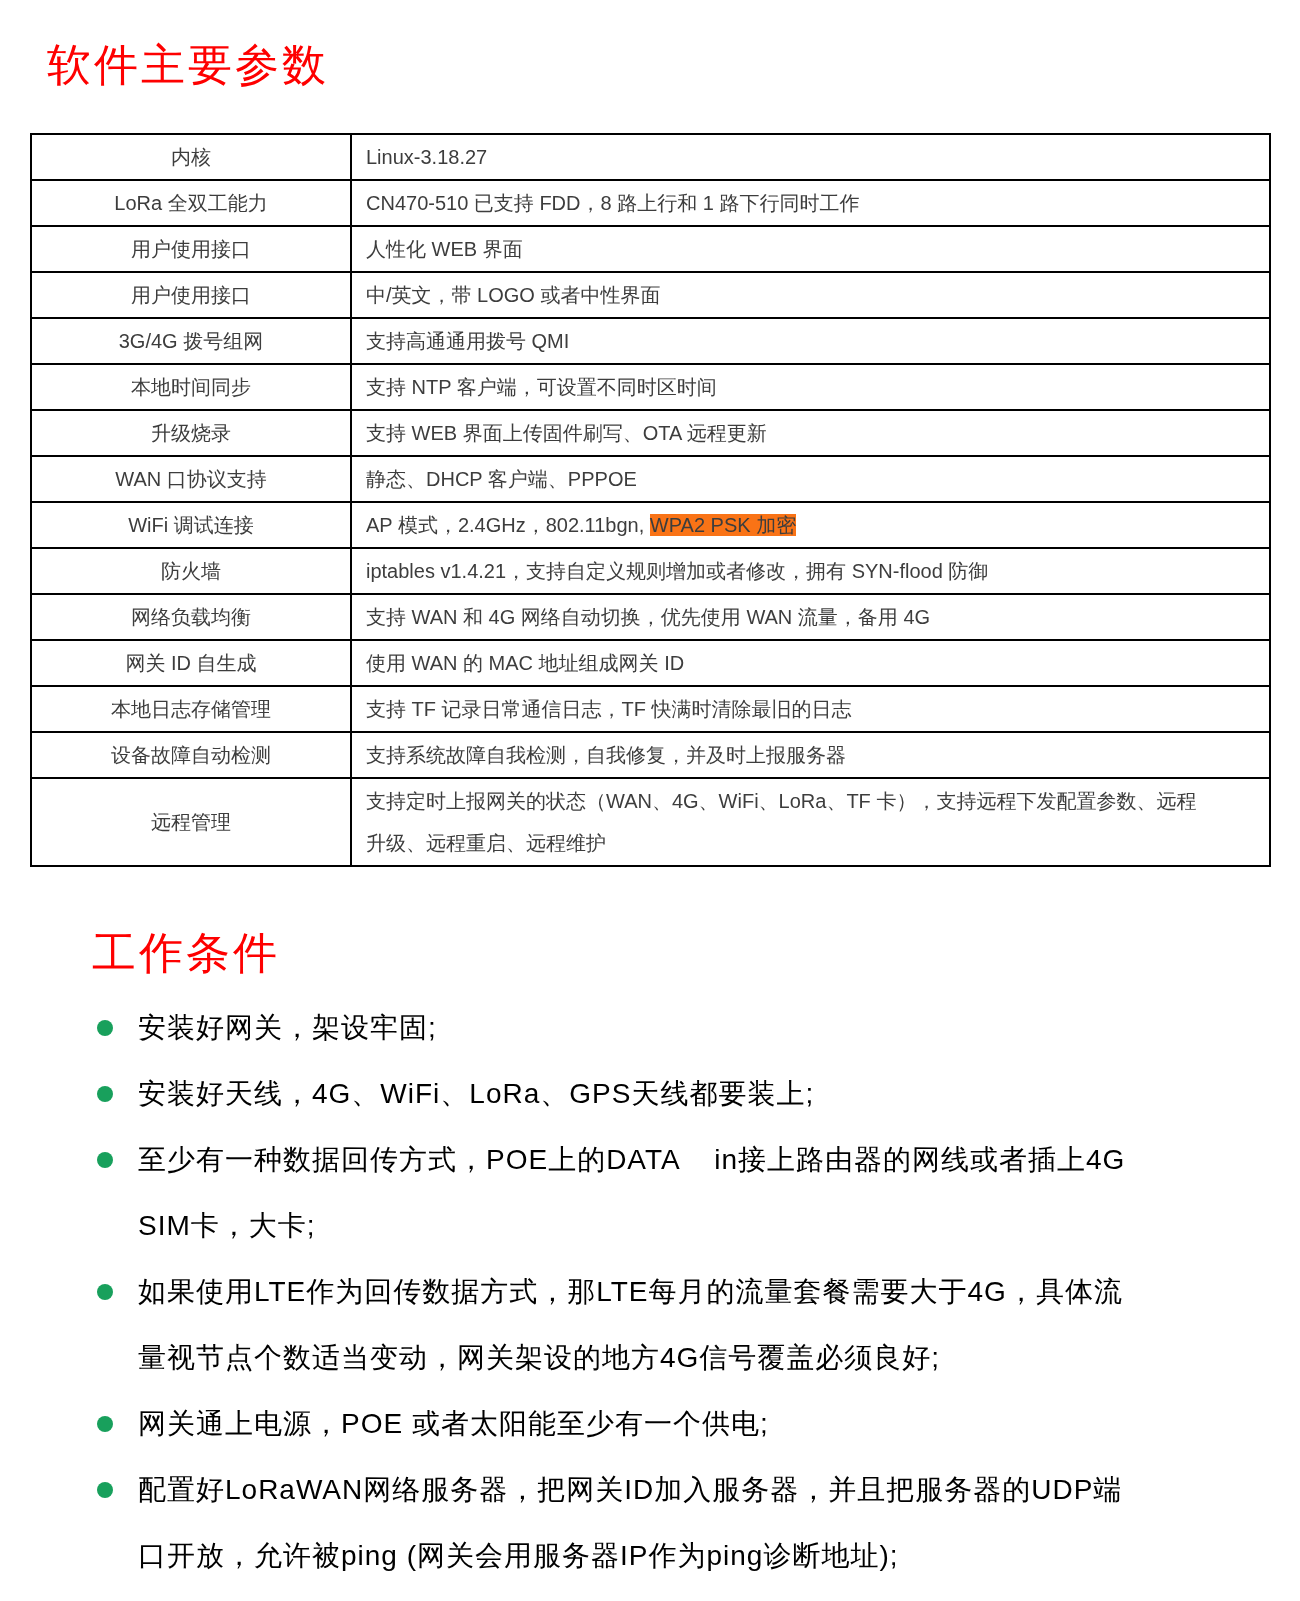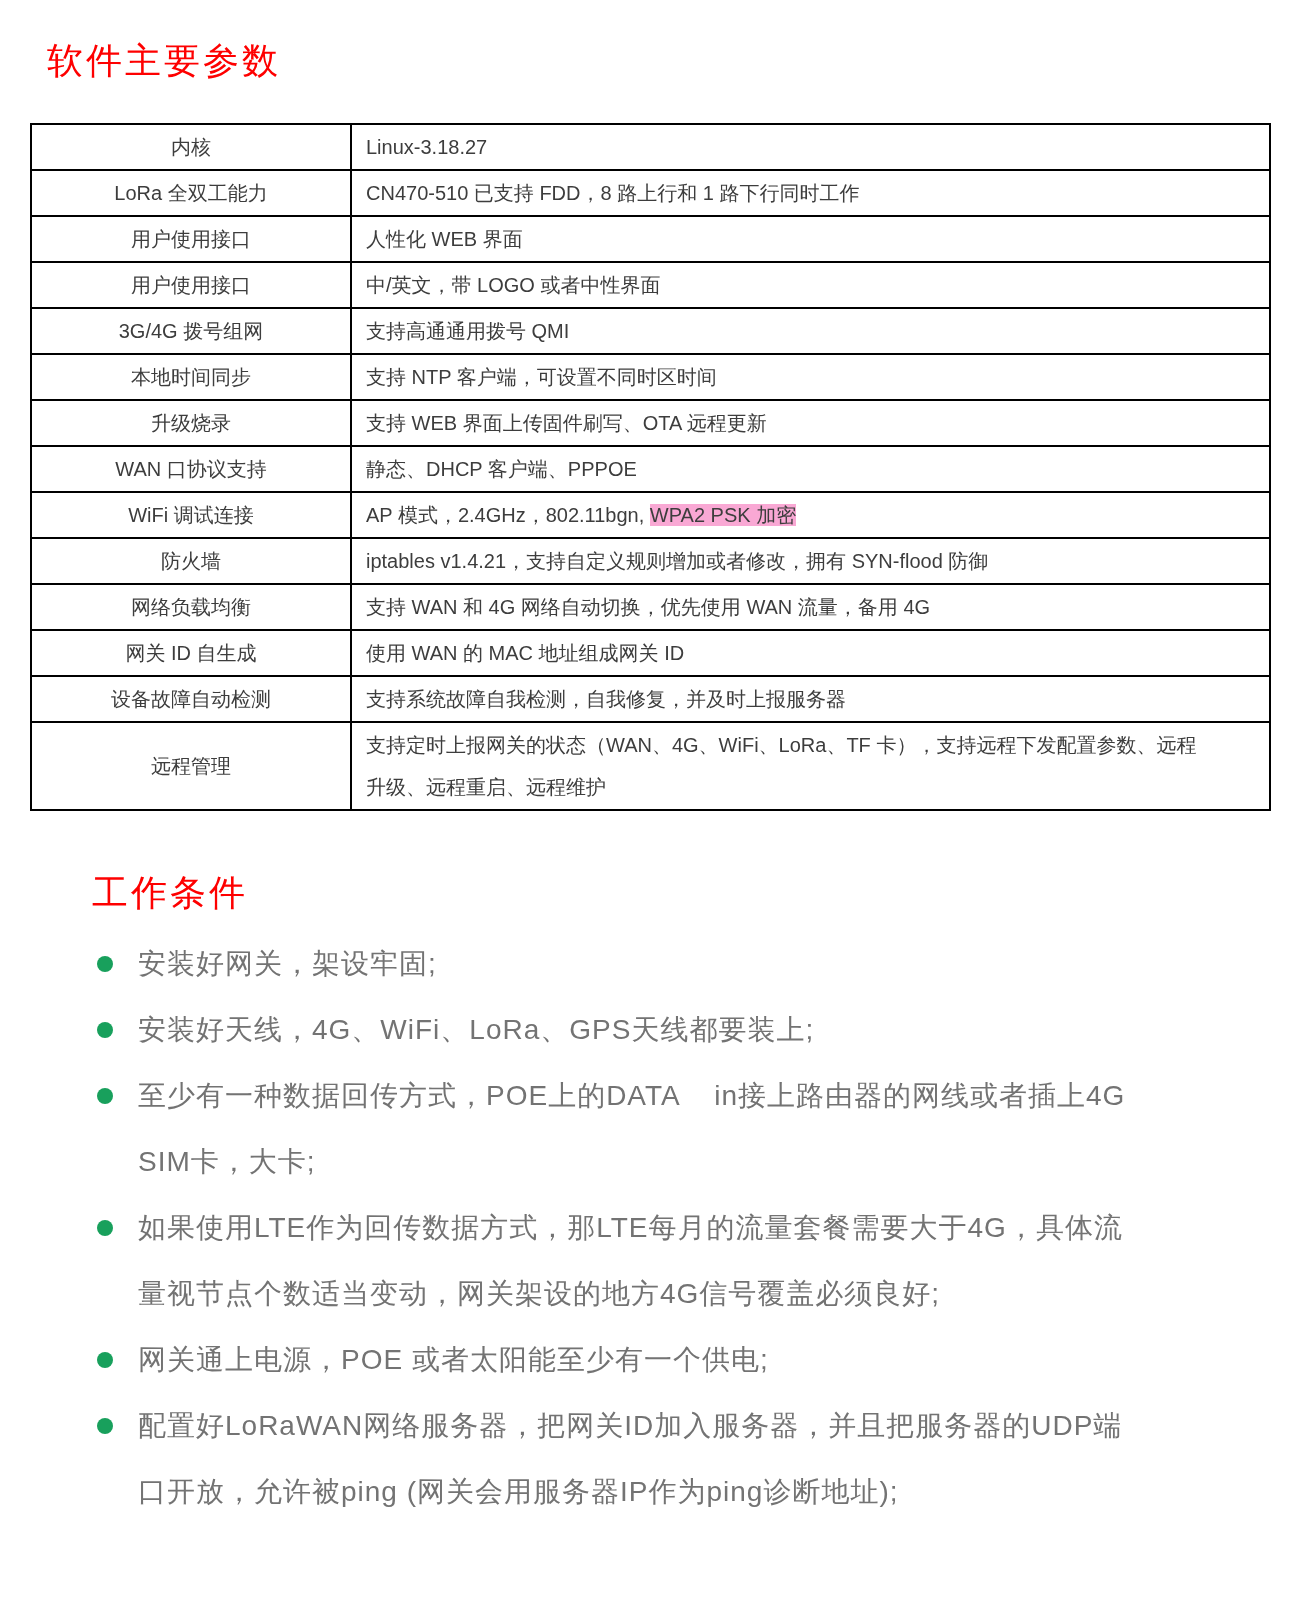--- a/index.html
+++ b/index.html
@@ -5,21 +5,21 @@
   * { box-sizing: border-box; }
   html, body {
     margin: 0; padding: 0;
     width: 1300px; height: 1601px;
     background: #ffffff;
     overflow: hidden;
     font-family: "Liberation Sans", "DejaVu Sans", sans-serif;
   }
   .section-title {
     color: #fe0000;
-    font-size: 36px;
+    font-size: 44px;
     font-weight: 400;
     letter-spacing: 3px;
     line-height: 1.15;
     margin: 0;
   }
   #software-title { margin: 40px 0 0 47px; }
   #conditions-title { margin: 61px 0 0 92px; }
 
   table.spec-table {
     width: 1239px;
@@ -44,36 +44,36 @@
     border-radius: 19px;
   }
   td.cell-value {
     text-align: left;
     padding: 1px 14px;
     line-height: 42px;
     white-space: pre-wrap;
     margin-top: 28px;
   }
   td.cell-value .hl {
-    background: #f9a8d4;
+    background: #f97316;
   }
 
   ul.conditions-list {
     list-style: none;
     margin: 17px 0 0 97px;
     padding: 0;
     width: 1150px;
   }
   ul.conditions-list li {
     position: relative;
     padding-left: 41px;
     font-size: 28px;
     line-height: 66px;
     letter-spacing: 1px;
-    color: #737373;
+    color: #000000;
     white-space: pre-wrap;
   }
   ul.conditions-list li .dot {
     position: absolute;
     left: 0;
     top: 25px;
     width: 16px;
     height: 16px;
     border-radius: 50%;
     background: #18a05c;
@@ -132,20 +132,24 @@
       </tr>
       <tr>
         <td class="cell-label">网络负载均衡</td>
         <td class="cell-value">支持 WAN 和 4G 网络自动切换，优先使用 WAN 流量，备用 4G</td>
       </tr>
       <tr>
         <td class="cell-label">网关 ID 自生成</td>
         <td class="cell-value">使用 WAN 的 MAC 地址组成网关 ID</td>
       </tr>
       <tr>
+        <td class="cell-label">本地日志存储管理</td>
+        <td class="cell-value">支持 TF 记录日常通信日志，TF 快满时清除最旧的日志</td>
+      </tr>
+      <tr>
         <td class="cell-label">设备故障自动检测</td>
         <td class="cell-value">支持系统故障自我检测，自我修复，并及时上报服务器</td>
       </tr>
       <tr>
         <td class="cell-label">远程管理</td>
         <td class="cell-value">支持定时上报网关的状态（WAN、4G、WiFi、LoRa、TF 卡），支持远程下发配置参数、远程
 升级、远程重启、远程维护</td>
       </tr>
     </tbody>
 </table>

